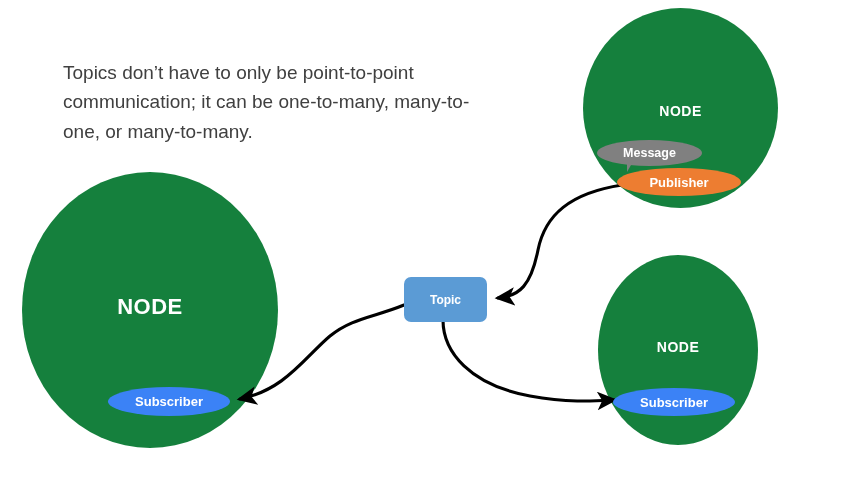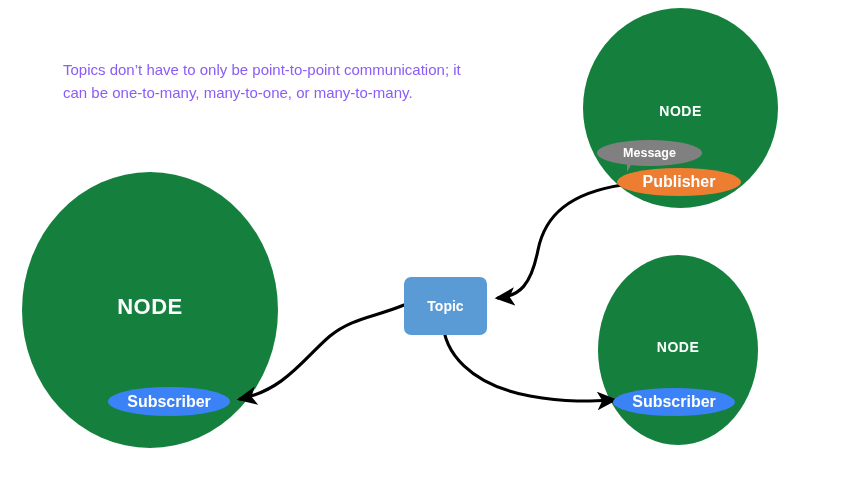--- a/index.html
+++ b/index.html
@@ -22,23 +22,23 @@
     width: 854px;
     height: 480px;
     pointer-events: none;
   }
   .caption {
     position: absolute;
     left: 63px;
     top: 58px;
     width: 420px;
     font-family: "Liberation Sans", sans-serif;
-    font-size: 15px;
+    font-size: 19px;
     line-height: 1.55;
-    color: #8b5cf6;
+    color: #404040;
     white-space: pre-line;
   }
   .node {
     position: absolute;
     border-radius: 50%;
     background: #15803d;
   }
   .node-label {
     position: absolute;
     left: 0;
@@ -79,21 +79,21 @@
     font-size: 14px;
   }
   .pill {
     position: absolute;
     border-radius: 50%;
     display: flex;
     align-items: center;
     justify-content: center;
     color: #ffffff;
     font-weight: bold;
-    font-size: 16px;
+    font-size: 13px;
     white-space: nowrap;
   }
   .pill-subscriber { background: #3b82f6; }
   .pill-publisher  { background: #ED7D31; }
   .pill-message    { background: #808080; }
 
   #sub-left {
     left: 108px;
     top: 387px;
     width: 122px;
@@ -125,29 +125,29 @@
     width: 0;
     height: 0;
     border-left: 8px solid #808080;
     border-bottom: 14px solid transparent;
   }
   #topic-box {
     position: absolute;
     left: 404px;
     top: 277px;
     width: 83px;
-    height: 58px;
+    height: 45px;
     background: #5B9BD5;
     border-radius: 7px;
     display: flex;
     align-items: center;
     justify-content: center;
     color: #ffffff;
     font-weight: bold;
-    font-size: 14px;
+    font-size: 12px;
   }
 </style>
 </head>
 <body>
 
 <div id="canvas">
 
   <div class="caption">Topics don’t have to only be point-to-point communication; it can be one-to-many, many-to-one, or many-to-many.</div>
 
   <div class="node" id="node-left">

